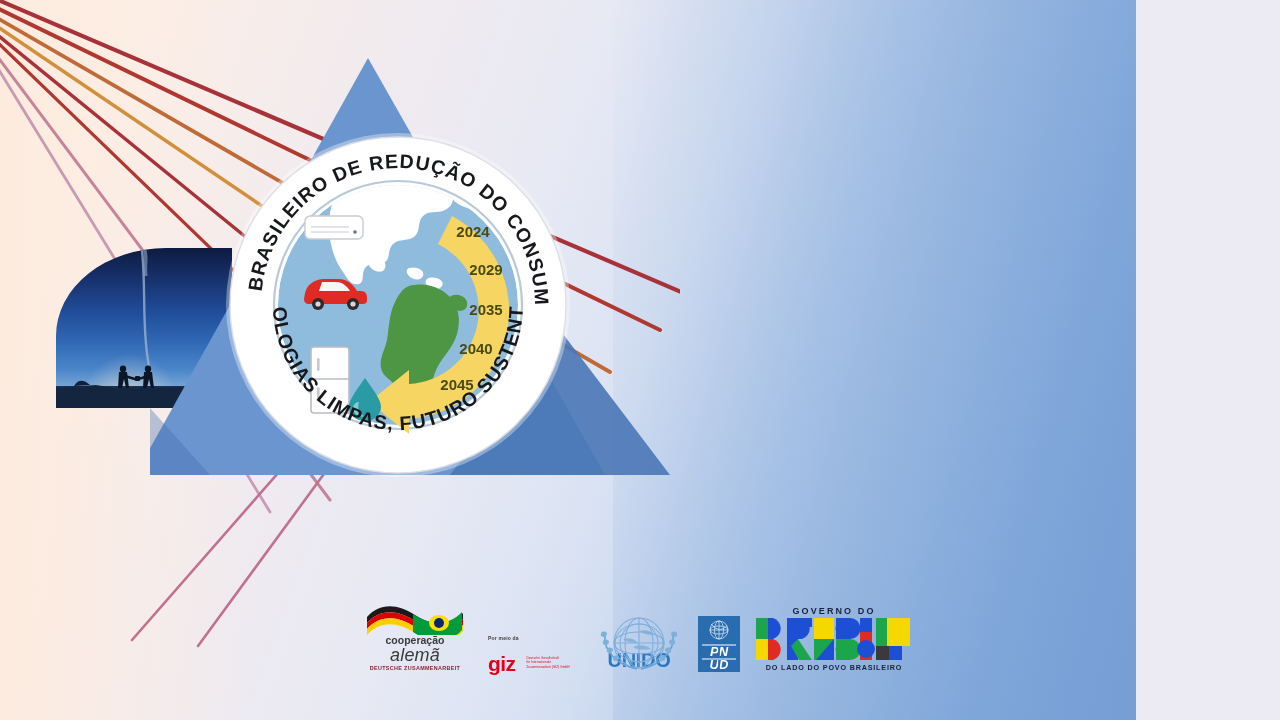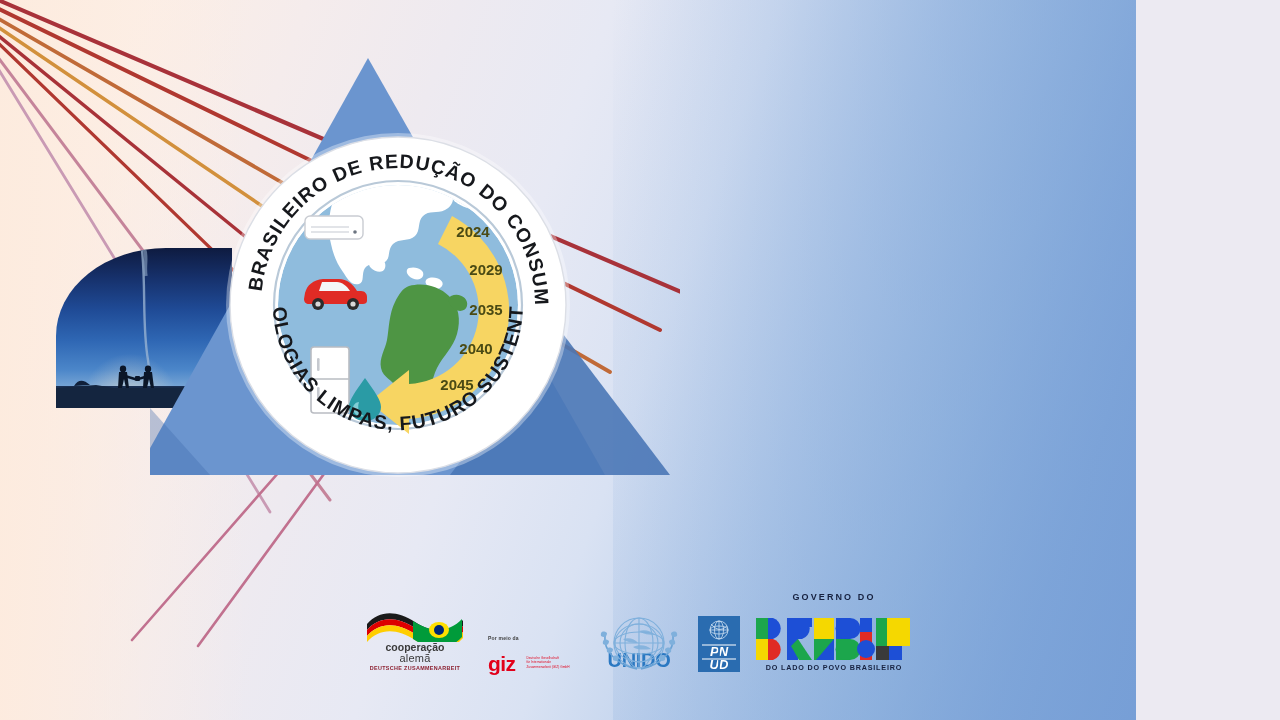--- a/index.html
+++ b/index.html
@@ -98,21 +98,21 @@
     position:absolute; left:0; bottom:48px; width:1280px;
     display:flex; align-items:flex-end; justify-content:center;
     gap:0;
   }
   .logo { position:relative; display:flex; flex-direction:column; align-items:center; }
 
   
   .lg-coop { width:120px; padding-right:14px; }
   .coop-txt { text-align:center; color:#3a3a3a; line-height:1.05; }
   .coop-1 { font-size:10.5px; font-weight:bold; }
-  .coop-2 { font-size:11px; font-weight:400; letter-spacing:.2px; }
+  .coop-2 { font-size:18px; font-weight:400; letter-spacing:.2px;font-style:italic; }
   .coop-3 { font-size:5.4px; font-weight:bold; letter-spacing:.35px; color:#8c2030; margin-top:1.5px; }
 
   
   .lg-giz { width:108px; align-items:flex-start; padding-left:6px; }
   .giz-pre { font-size:5px; color:#3d3d3d; font-weight:bold; letter-spacing:.2px; margin-bottom:14px; }
   .giz-row { display:flex; align-items:flex-end; gap:11px; }
   .giz-word { font-size:21px; font-weight:bold; color:#e2001a; line-height:.82; letter-spacing:-.6px; }
   .giz-sub { font-size:3.1px; color:#e2001a; line-height:1.55; letter-spacing:.08px; padding-bottom:2px; }
 
   
@@ -123,21 +123,21 @@
   .lg-pnud { width:62px;font-style:italic; }
 
   
   .lg-min { width:150px; text-align:right; align-items:flex-end; padding-right:8px; }
   .min-1 { font-size:10.2px; color:#1f2c4f; letter-spacing:1.6px; }
   .min-2 { font-size:11.2px; color:#11203f; font-weight:bold; letter-spacing:1.35px; margin-top:2px; }
   .min-3 { font-size:11.2px; color:#11203f; font-weight:bold; letter-spacing:1.35px; margin-top:1px; }
 
   
   .lg-gov { width:168px; }
-  .gov-top { font-size:9px; font-weight:bold; color:#16213f; letter-spacing:2.1px; margin-bottom:16px; }
+  .gov-top { font-size:9px; font-weight:bold; color:#16213f; letter-spacing:2.1px; margin-bottom:2px; }
   .gov-bot { font-size:7.2px; font-weight:bold; color:#16213f; letter-spacing:.82px; margin-top:3px; }
 </style>
 </head>
 <body>
 
 <div id="slide">
 
   <div class="bg-base"></div>
   <div class="bg-warm-left"></div>
   <div class="bg-soft-right"></div>

